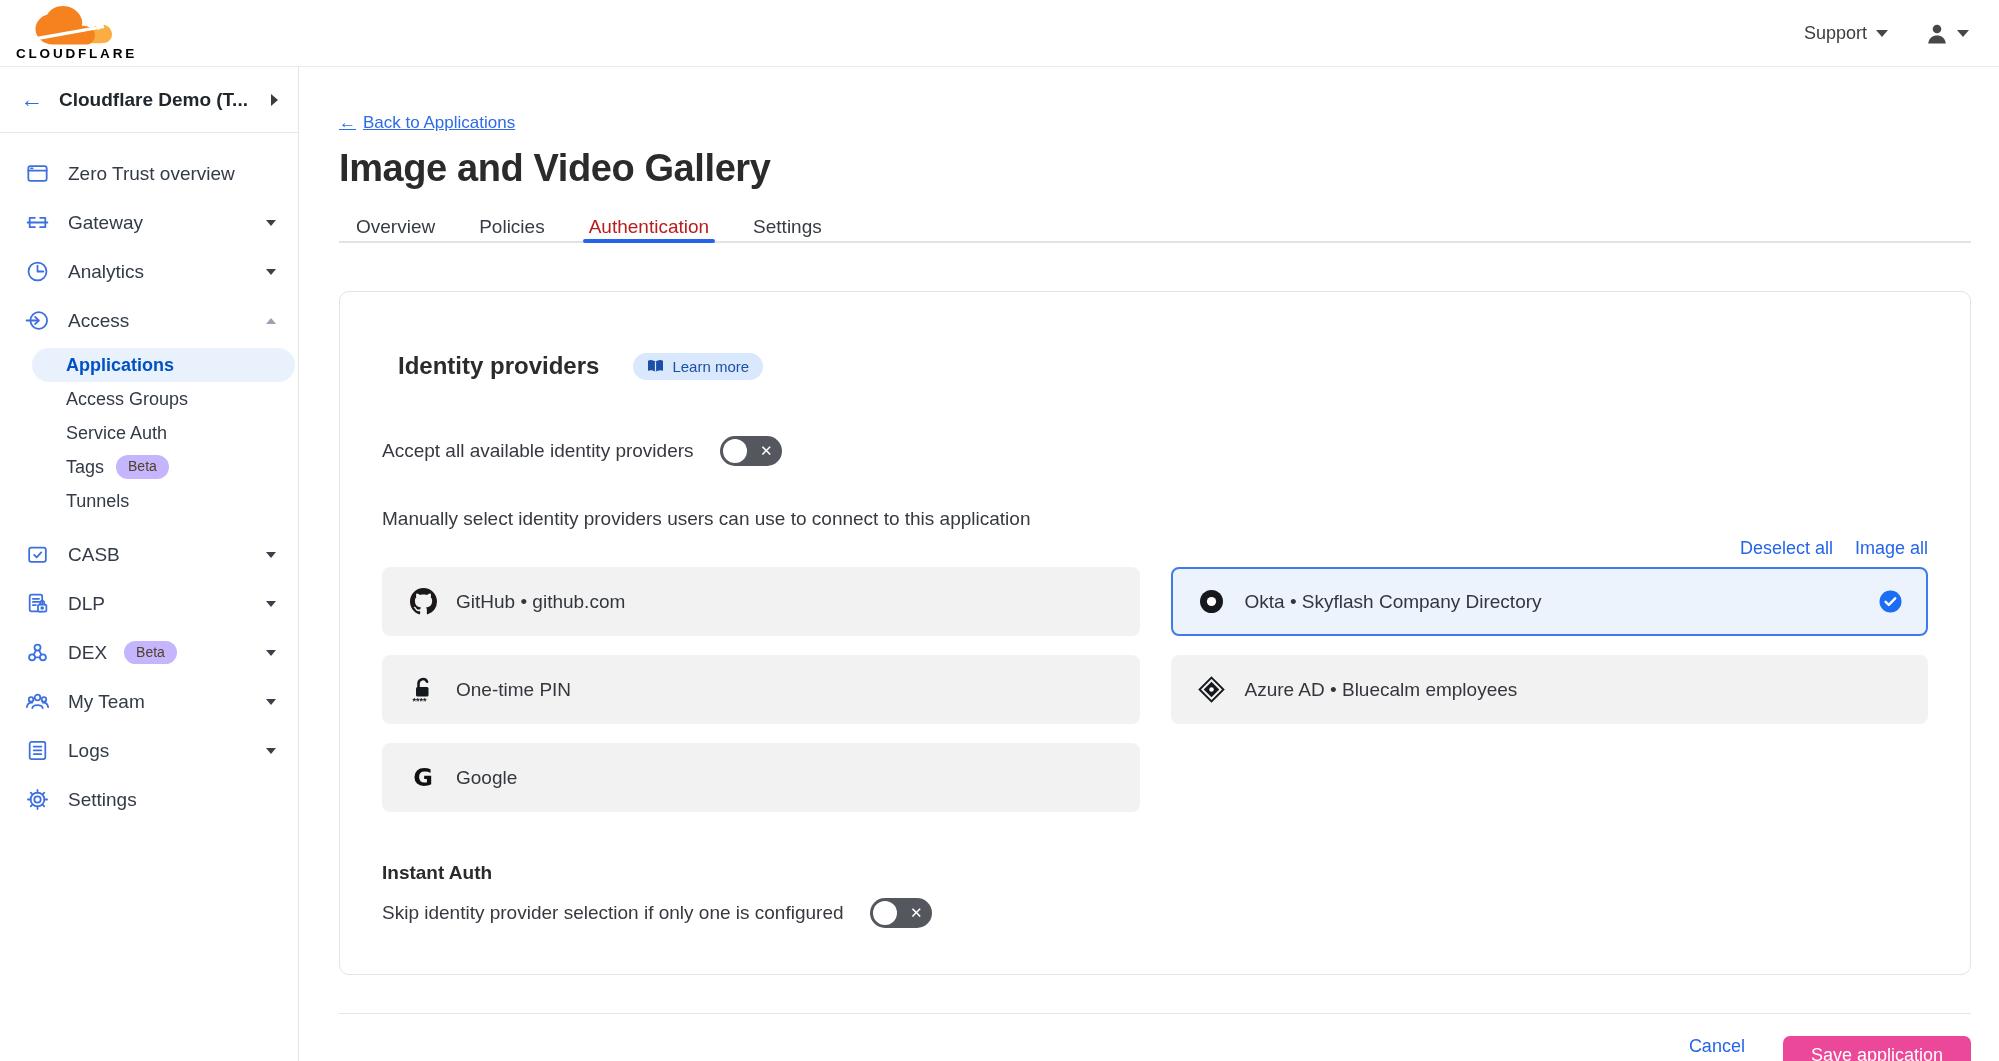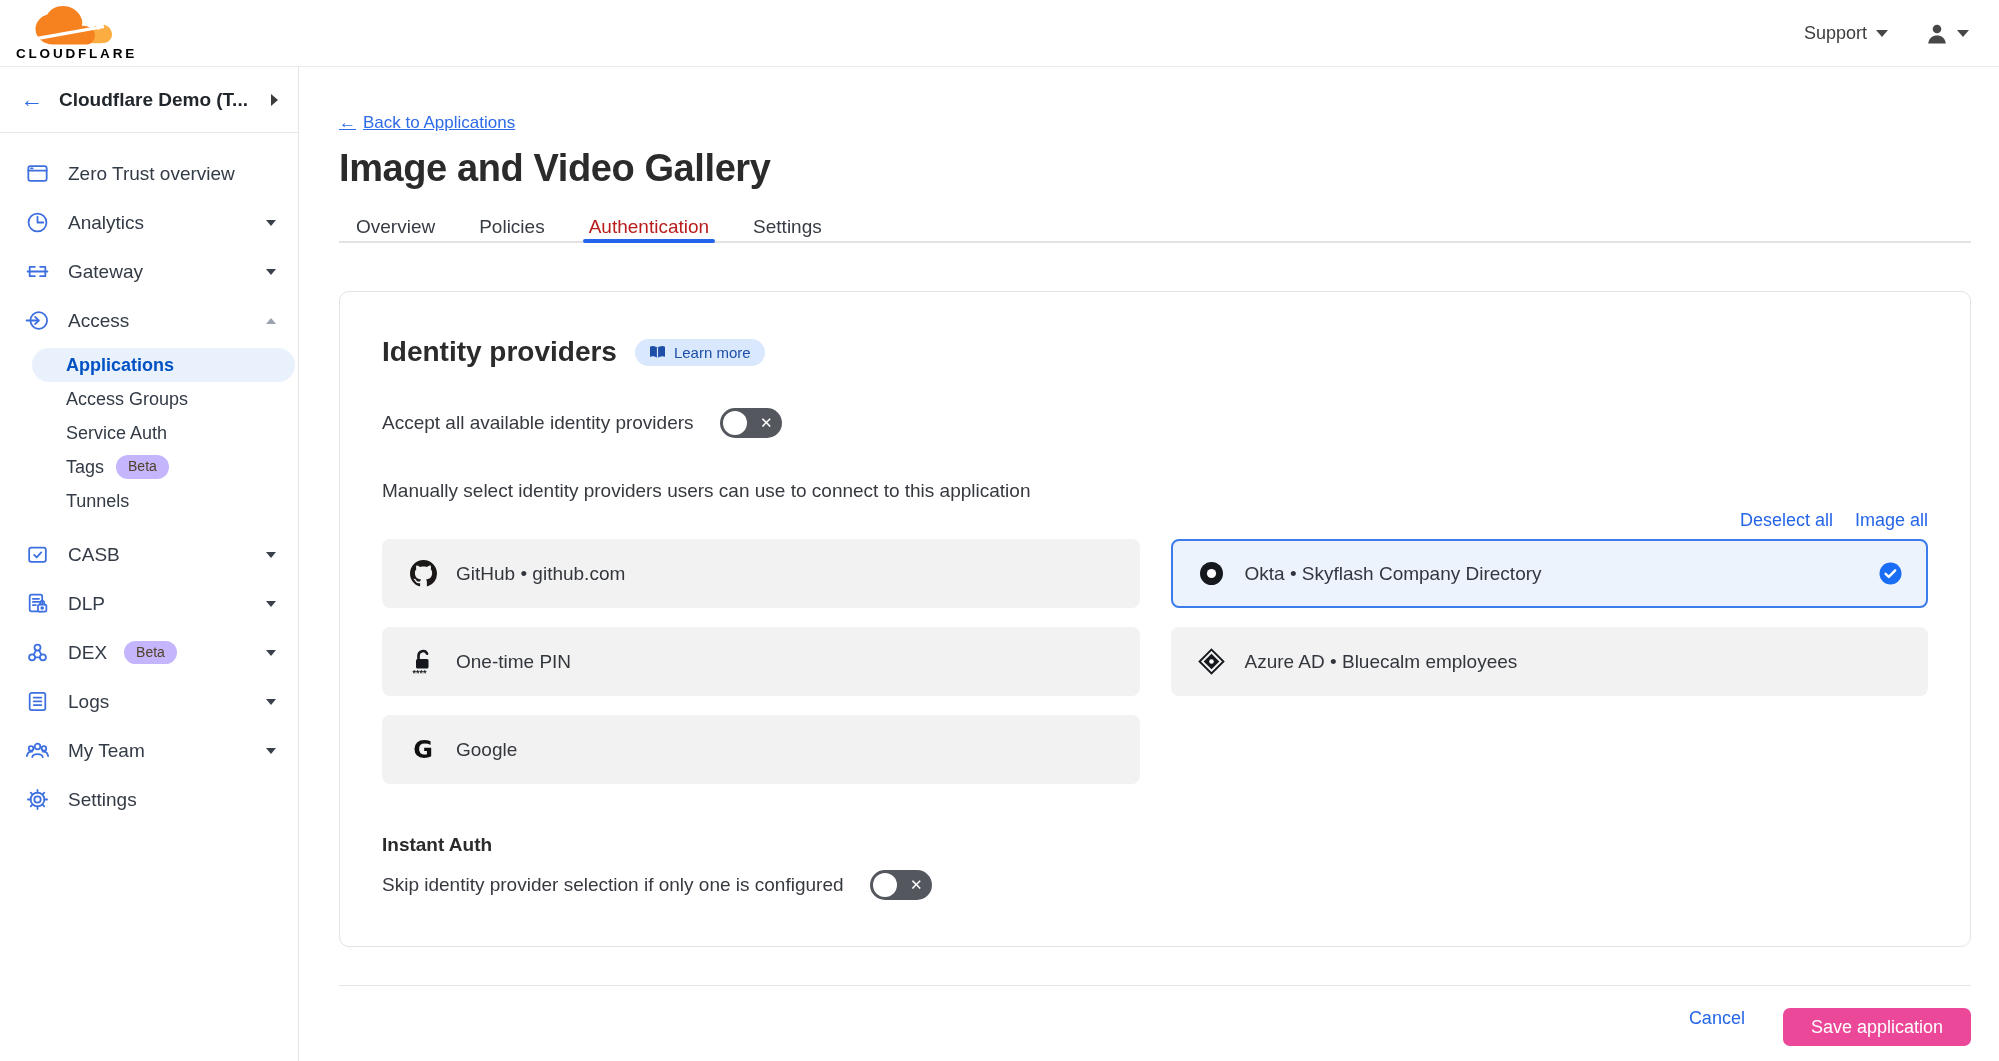--- a/index.html
+++ b/index.html
@@ -54,21 +54,21 @@
   h1{margin:14px 0 0 0;font-size:38px;font-weight:700;color:#2b2b2b;letter-spacing:-0.4px;}
   .tabs{display:flex;gap:44px;margin-top:26px;padding-left:17px;border-bottom:2px solid #e3e3e3;}
   .tab{padding-bottom:3px;font-size:19px;color:#373c44;cursor:pointer;position:relative;}
   .tab.active{color:#b91c1c;font-weight:500;}
   .tab.active::after{content:"";position:absolute;left:-6px;right:-6px;bottom:-2px;height:4px;
                      background:#2463eb;border-radius:2px;}
 
   
   .card{margin-top:48px;border:1px solid #e3e3e3;border-radius:10px;padding:44px 42px 46px;}
   .card-head{display:flex;align-items:center;gap:18px;}
-  h2{margin:0;font-size:28px;font-weight:700;color:#2b2b2b;}
+  h2{margin:16px;font-size:24px;font-weight:700;color:#2b2b2b;}
   .learn-more{display:inline-flex;align-items:center;gap:8px;background:#d9e8fc;color:#1d4fa8;
               font-size:15px;padding:5px 14px;border-radius:14px;cursor:pointer;}
   .toggle-row{display:flex;align-items:center;gap:26px;font-size:19px;color:#36393f;}
   .row-accept{margin-top:40px;}
   .toggle{position:relative;width:62px;height:30px;border-radius:15px;background:#54575e;cursor:pointer;flex:none;}
   .toggle .knob{position:absolute;left:3px;top:3px;width:24px;height:24px;border-radius:50%;background:#fff;}
   .toggle .x-mark{position:absolute;right:9px;top:50%;transform:translateY(-52%);
                   color:#fff;font-size:15px;font-weight:600;}
   .manual-text{margin:42px 0 0;font-size:19px;color:#36393f;}
   .select-links{display:flex;justify-content:flex-end;gap:22px;margin-top:8px;font-size:18px;}
@@ -134,38 +134,38 @@
               <path d="M3.2 9.2h17.6"></path>
               <path d="M5.8 7.1h1.5"></path>
             </svg>
         </span>
         <span class="nav-label">Zero Trust overview</span>
       </div>
 
       <div class="nav-item">
         <span class="nav-icon">
           <svg width="25" height="25" viewBox="0 0 24 24">
-              <circle cx="12" cy="12" r="8.6"></circle>
-              <path d="M12 6.4V12h5.6"></path>
-            </svg>
-        </span>
-        <span class="nav-label">Analytics</span>
-        <span class="nav-spacer"></span>
-        <span class="caret-nav-down"></span>
-      </div>
-
-      <div class="nav-item">
-        <span class="nav-icon">
-          <svg width="25" height="25" viewBox="0 0 24 24">
               <path d="M2.5 12h19"></path>
               <path d="M9.5 7.5h-5v9h5"></path>
               <path d="M14.5 7.5h5v9h-5"></path>
             </svg>
         </span>
         <span class="nav-label">Gateway</span>
+        <span class="nav-spacer"></span>
+        <span class="caret-nav-down"></span>
+      </div>
+
+      <div class="nav-item">
+        <span class="nav-icon">
+          <svg width="25" height="25" viewBox="0 0 24 24">
+              <circle cx="12" cy="12" r="8.6"></circle>
+              <path d="M12 6.4V12h5.6"></path>
+            </svg>
+        </span>
+        <span class="nav-label">Analytics</span>
         <span class="nav-spacer"></span>
         <span class="caret-nav-down"></span>
       </div>
 
       <div class="nav-item">
         <span class="nav-icon">
           <svg width="25" height="25" viewBox="0 0 24 24">
               <circle cx="13.2" cy="12" r="8"></circle>
               <path d="M1.5 12h11.5"></path>
               <path d="M9.7 8.5 13.2 12l-3.5 3.5"></path>
@@ -226,48 +226,48 @@
         <span class="nav-icon">
           <svg width="25" height="25" viewBox="0 0 24 24">
               <circle cx="12" cy="7.3" r="2.9"></circle>
               <circle cx="6.8" cy="16.6" r="2.9"></circle>
               <circle cx="17.2" cy="16.6" r="2.9"></circle>
               <path d="M10.6 9.8l-2.3 4.2M13.4 9.8l2.3 4.2M9.7 16.6h4.6"></path>
             </svg>
         </span>
         <span class="nav-label">DEX</span>
         <span class="beta-badge">Beta</span>
-        <span class="nav-spacer"></span>
-        <span class="caret-nav-down"></span>
-      </div>
-
-      <div class="nav-item">
-        <span class="nav-icon">
-          <svg width="25" height="25" viewBox="0 0 24 24">
-              <rect x="4.5" y="3.8" width="15" height="16.4" rx="1.8"></rect>
-              <path d="M8.4 8.2h7.3M8.4 11.8h7.3M8.4 15.4h7.3"></path>
-            </svg>
-        </span>
-        <span class="nav-label">Logs</span>
         <span class="nav-spacer"></span>
         <span class="caret-nav-down"></span>
       </div>
 
       <div class="nav-item">
         <span class="nav-icon">
           <svg width="25" height="25" viewBox="0 0 24 24">
               <circle cx="12" cy="8.2" r="2.7"></circle>
               <circle cx="5.8" cy="10" r="2.2"></circle>
               <circle cx="18.2" cy="10" r="2.2"></circle>
               <path d="M1.8 17.5c.5-3 2.5-4.6 5-4.3"></path>
               <path d="M22.2 17.5c-.5-3-2.5-4.6-5-4.3"></path>
               <path d="M7 18.3c.6-3.8 9.4-3.8 10 0"></path>
             </svg>
         </span>
         <span class="nav-label">My Team</span>
+        <span class="nav-spacer"></span>
+        <span class="caret-nav-down"></span>
+      </div>
+
+      <div class="nav-item">
+        <span class="nav-icon">
+          <svg width="25" height="25" viewBox="0 0 24 24">
+              <rect x="4.5" y="3.8" width="15" height="16.4" rx="1.8"></rect>
+              <path d="M8.4 8.2h7.3M8.4 11.8h7.3M8.4 15.4h7.3"></path>
+            </svg>
+        </span>
+        <span class="nav-label">Logs</span>
         <span class="nav-spacer"></span>
         <span class="caret-nav-down"></span>
       </div>
 
       <div class="nav-item">
         <span class="nav-icon">
           <svg width="25" height="25" viewBox="0 0 24 24">
               <circle cx="12" cy="12" r="3.1"></circle>
               <circle cx="12" cy="12" r="6.6"></circle>
               <path d="M12 2.8v2.6M12 18.6v2.6M2.8 12h2.6M18.6 12h2.6M5.5 5.5l1.8 1.8M16.7 16.7l1.8 1.8M18.5 5.5l-1.8 1.8M7.3 16.7l-1.8 1.8"></path>

